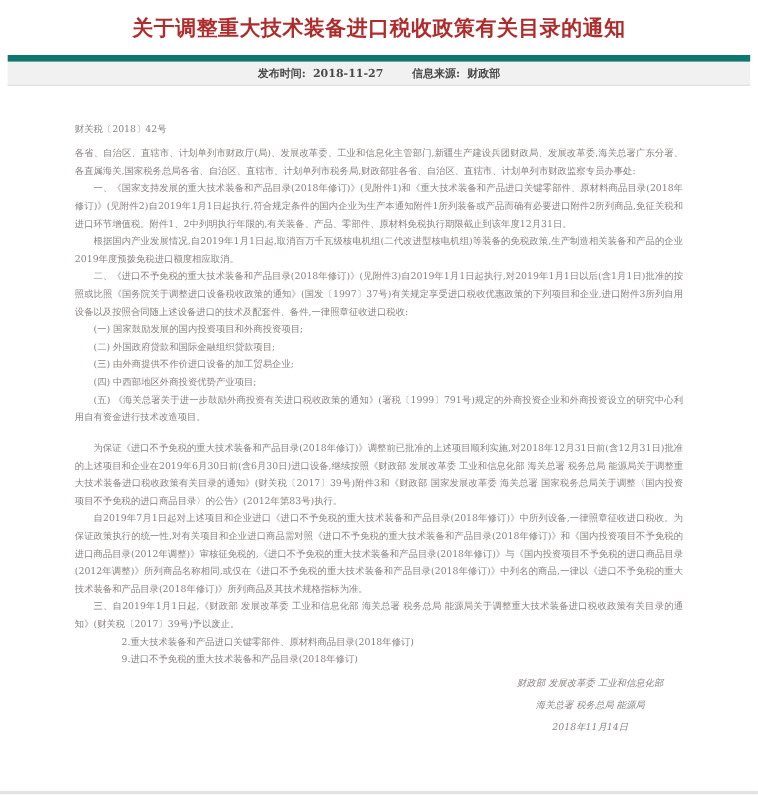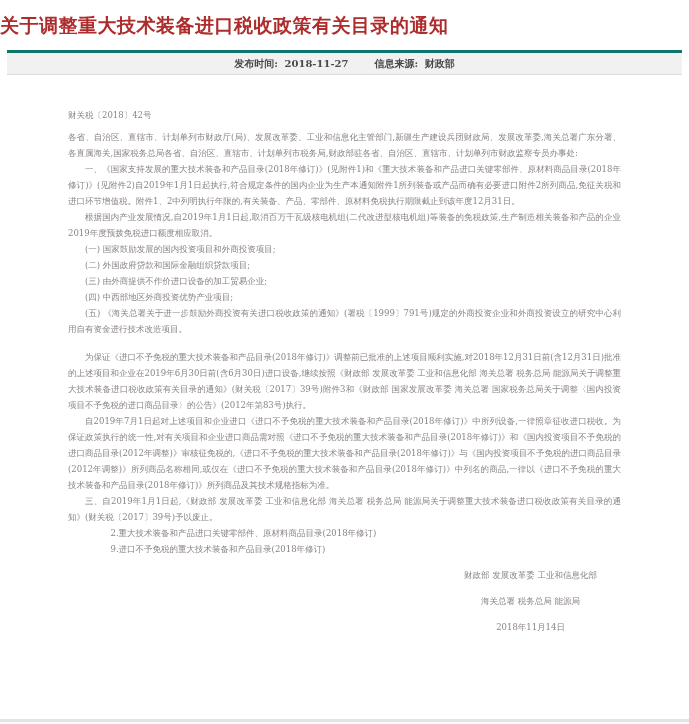--- a/index.html
+++ b/index.html
@@ -9,32 +9,33 @@
     background: #ffffff;
     overflow: hidden;
     position: relative;
     font-family: "DejaVu Serif", serif;
   }
   .page { width: 689px; height: 724px; position: relative; }
 
   .title {
     margin: 0;
     padding-top: 13px;
+    text-align: center;
     font-size: 19px;
     font-weight: bold;
     color: #ae2c2c;
     letter-spacing: 0.5px;
     font-family: "DejaVu Serif", serif;
   }
 
   .meta-bar {
     margin: 11px 7px 0 7px;
     height: 21px;
     background: #f1f1f1;
-    border-top: 3px solid #0f766e;
+    border-top: 6px solid #0f766e;
     border-bottom: 1px solid #dcdcdc;
     display: flex;
     align-items: center;
     justify-content: center;
     gap: 26px;
     font-size: 10px;
     font-weight: bold;
     color: #4a4a4a;
   }
   .meta-item { white-space: nowrap; }
@@ -56,21 +57,21 @@
   .att-first { text-indent: 2em; }
   .att-cont { text-indent: 0 !important; padding-left: 5em; }
 
   .signature {
     margin-top: 6px;
     margin-left: auto;
     margin-right: 14px;
     width: max-content;
     text-align: center;
   }
-  .signature p { margin: 10px; text-indent: 0 !important; }
+  .signature p { margin: 4px; text-indent: 0 !important; font-style: italic; }
 
   .bottom-rule {
     position: absolute;
     left: 0;
     bottom: 2px;
     width: 689px;
     height: 3px;
     background: #e3e3e3;
   }
 </style>
@@ -91,20 +92,21 @@
       <span>财政部</span>
     </span>
   </div>
 
   <div class="doc">
     <p class="doc-number">财关税〔2018〕42号</p>
 
     <p class="flush">各省、自治区、直辖市、计划单列市财政厅(局)、发展改革委、工业和信息化主管部门,新疆生产建设兵团财政局、发展改革委,海关总署广东分署、各直属海关,国家税务总局各省、自治区、直辖市、计划单列市税务局,财政部驻各省、自治区、直辖市、计划单列市财政监察专员办事处:</p>
     <p>一、《国家支持发展的重大技术装备和产品目录(2018年修订)》(见附件1)和《重大技术装备和产品进口关键零部件、原材料商品目录(2018年修订)》(见附件2)自2019年1月1日起执行,符合规定条件的国内企业为生产本通知附件1所列装备或产品而确有必要进口附件2所列商品,免征关税和进口环节增值税。附件1、2中列明执行年限的,有关装备、产品、零部件、原材料免税执行期限截止到该年度12月31日。</p>
     <p>根据国内产业发展情况,自2019年1月1日起,取消百万千瓦级核电机组(二代改进型核电机组)等装备的免税政策,生产制造相关装备和产品的企业2019年度预拨免税进口额度相应取消。</p>
+    <p>二、《进口不予免税的重大技术装备和产品目录(2018年修订)》(见附件3)自2019年1月1日起执行,对2019年1月1日以后(含1月1日)批准的按照或比照《国务院关于调整进口设备税收政策的通知》(国发〔1997〕37号)有关规定享受进口税收优惠政策的下列项目和企业,进口附件3所列自用设备以及按照合同随上述设备进口的技术及配套件、备件,一律照章征收进口税收:</p>
     <p>(一) 国家鼓励发展的国内投资项目和外商投资项目;</p>
     <p>(二) 外国政府贷款和国际金融组织贷款项目;</p>
     <p>(三) 由外商提供不作价进口设备的加工贸易企业;</p>
     <p>(四) 中西部地区外商投资优势产业项目;</p>
     <p>(五) 《海关总署关于进一步鼓励外商投资有关进口税收政策的通知》(署税〔1999〕791号)规定的外商投资企业和外商投资设立的研究中心利用自有资金进行技术改造项目。</p>
     <p class="gap">为保证《进口不予免税的重大技术装备和产品目录(2018年修订)》调整前已批准的上述项目顺利实施,对2018年12月31日前(含12月31日)批准的上述项目和企业在2019年6月30日前(含6月30日)进口设备,继续按照《财政部 发展改革委 工业和信息化部 海关总署 税务总局 能源局关于调整重大技术装备进口税收政策有关目录的通知》(财关税〔2017〕39号)附件3和《财政部 国家发展改革委 海关总署 国家税务总局关于调整〈国内投资项目不予免税的进口商品目录〉的公告》(2012年第83号)执行。</p>
     <p>自2019年7月1日起对上述项目和企业进口《进口不予免税的重大技术装备和产品目录(2018年修订)》中所列设备,一律照章征收进口税收。为保证政策执行的统一性,对有关项目和企业进口商品需对照《进口不予免税的重大技术装备和产品目录(2018年修订)》和《国内投资项目不予免税的进口商品目录(2012年调整)》审核征免税的,《进口不予免税的重大技术装备和产品目录(2018年修订)》与《国内投资项目不予免税的进口商品目录(2012年调整)》所列商品名称相同,或仅在《进口不予免税的重大技术装备和产品目录(2018年修订)》中列名的商品,一律以《进口不予免税的重大技术装备和产品目录(2018年修订)》所列商品及其技术规格指标为准。</p>
     <p>三、自2019年1月1日起,《财政部 发展改革委 工业和信息化部 海关总署 税务总局 能源局关于调整重大技术装备进口税收政策有关目录的通知》(财关税〔2017〕39号)予以废止。</p>
 
     <div class="attachments">

